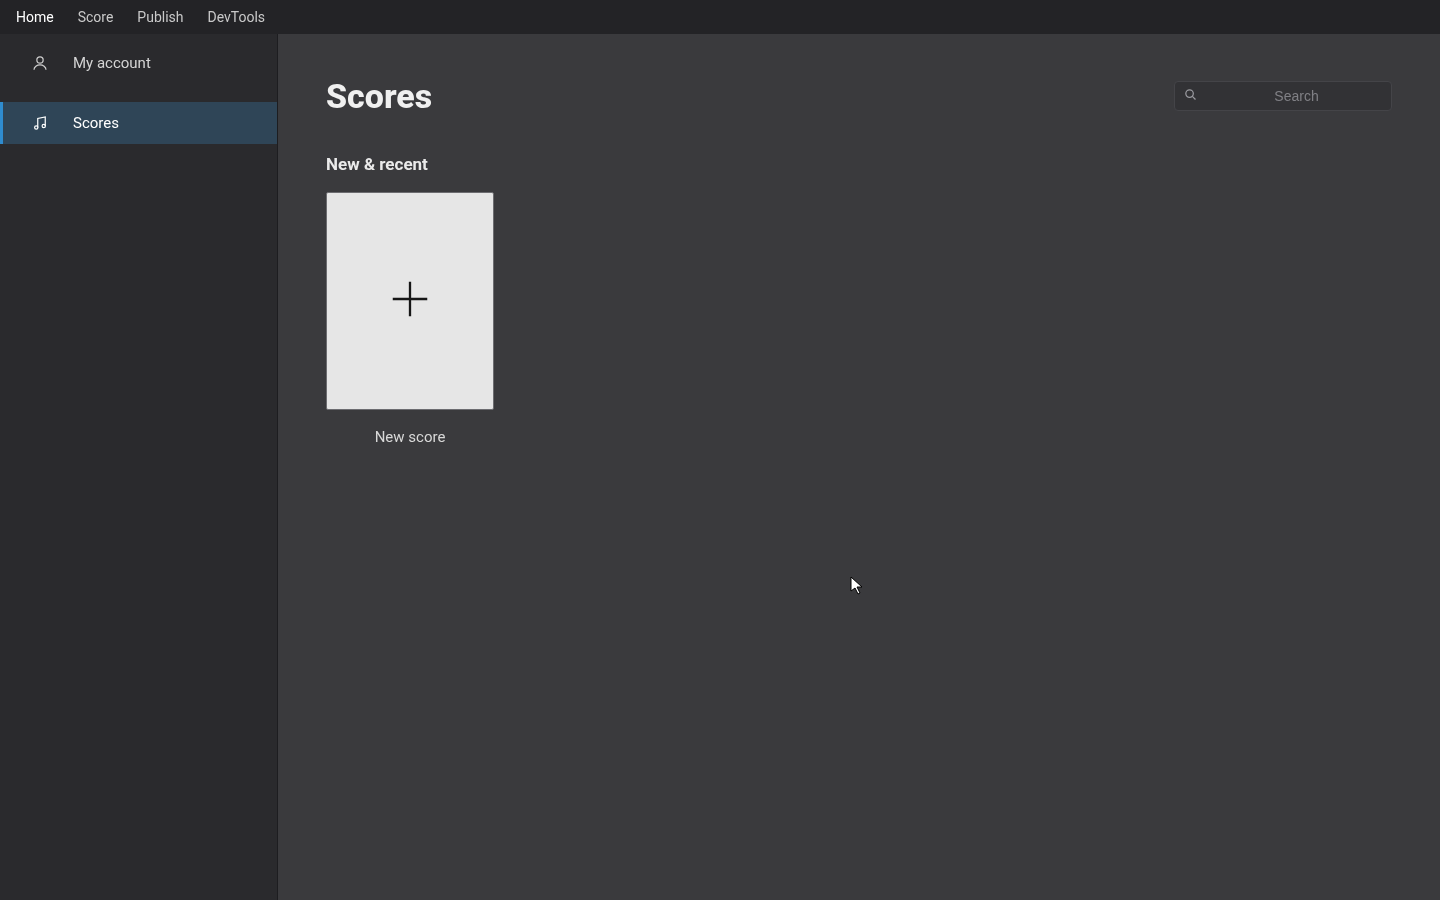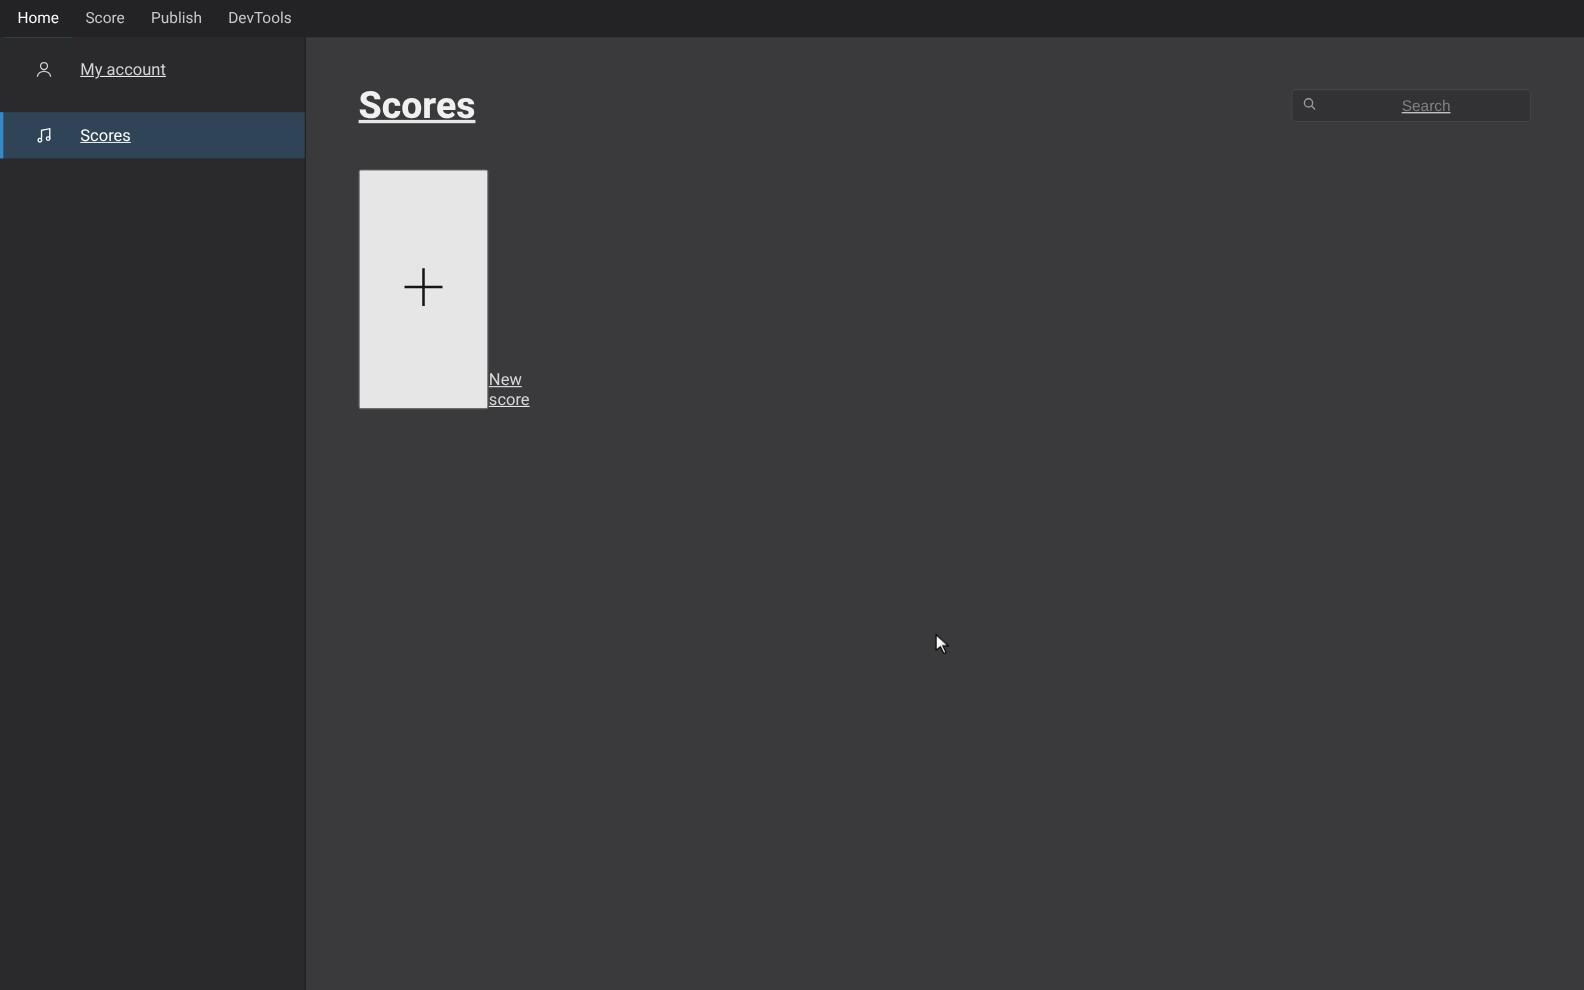--- a/index.html
+++ b/index.html
@@ -33,21 +33,20 @@
   }
   .menubar .item.active {
     color: #ffffff;
     border-bottom-color: #2f8ccf;
   }
 
   
   .body {
     display: flex;
     height: calc(900px - 34px);
-    text-decoration: underline;
   }
 
   
   .sidebar {
     width: 278px;
     background: #2a2a2d;
     border-right: 1px solid #1d1d20;
     box-sizing: border-box;
     padding-top: 8px;
   }
@@ -131,22 +130,22 @@
     font-size: 17px;
     font-weight: 700;
     color: #eaeaea;
     margin: 0 0 18px 0;
   }
 
   .cards { display: flex; }
   .card {
     width: 168px;
     display: flex;
-    flex-direction: row;
-    align-items: flex-end;
+    flex-direction: column;
+    align-items: center;
     cursor: pointer;
   }
   .card .thumb {
     width: 168px;
     height: 218px;
     background: #e6e6e6;
     border: 1px solid #6c6c70;
     border-radius: 2px;
     display: flex;
     align-items: center;
@@ -252,20 +251,21 @@
           <span>
             <svg width="15" height="15" viewBox="0 0 24 24" fill="none" stroke="#9a9a9f" stroke-width="2">
               <circle cx="10.5" cy="10.5" r="6"></circle>
               <path d="M20 20l-5-5"></path>
             </svg>
           </span>
           <input type="text" placeholder="Search" style="">
         </div>
       </div>
 
+      <h2 class="section-title">New &amp; recent</h2>
 
       <div class="cards">
         <div class="card">
           <div class="thumb">
             <span>
               <svg width="46" height="46" viewBox="0 0 24 24" fill="none" stroke-width="1.2">
                 <path d="M12 3v18M3 12h18"></path>
               </svg>
             </span>
           </div>

